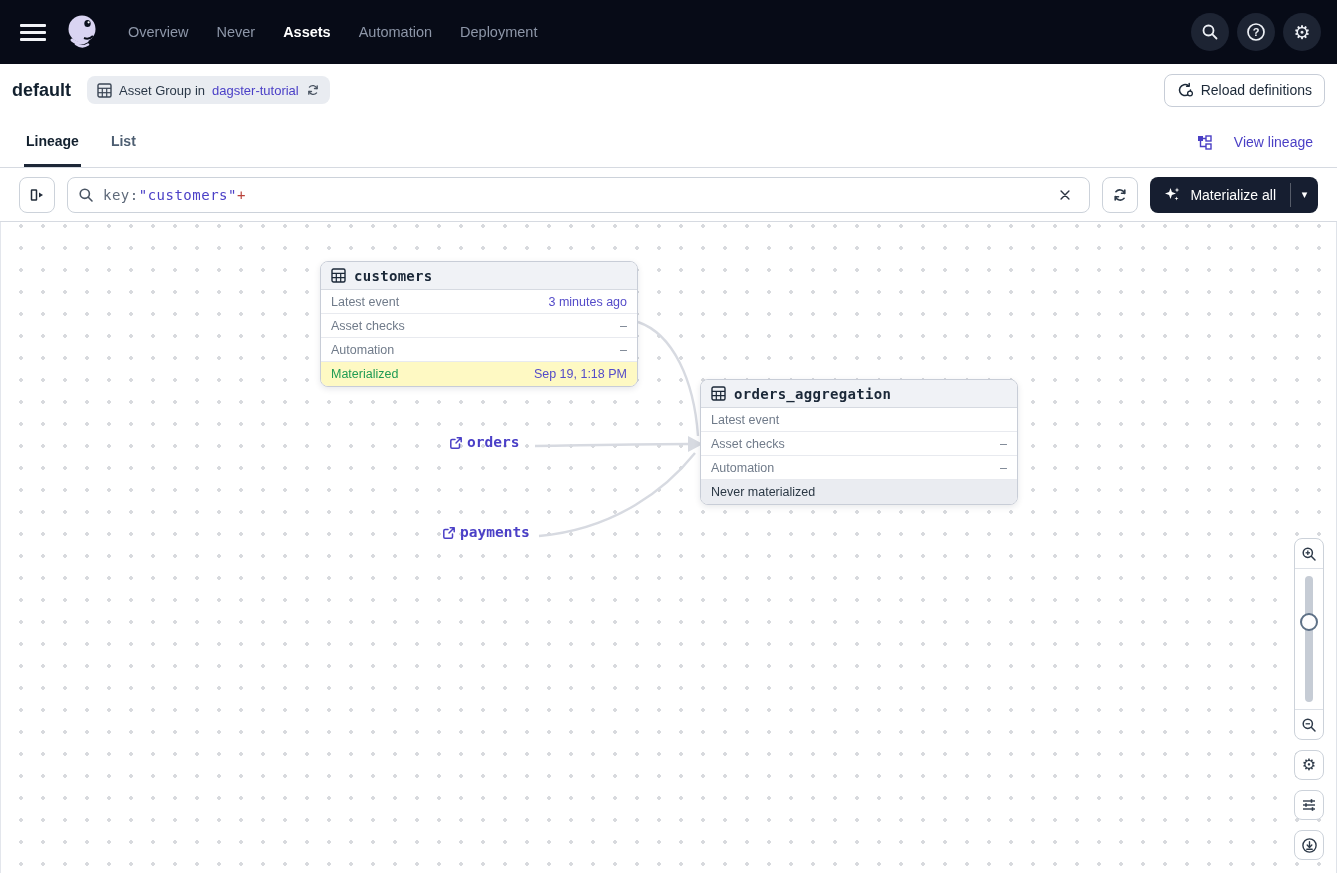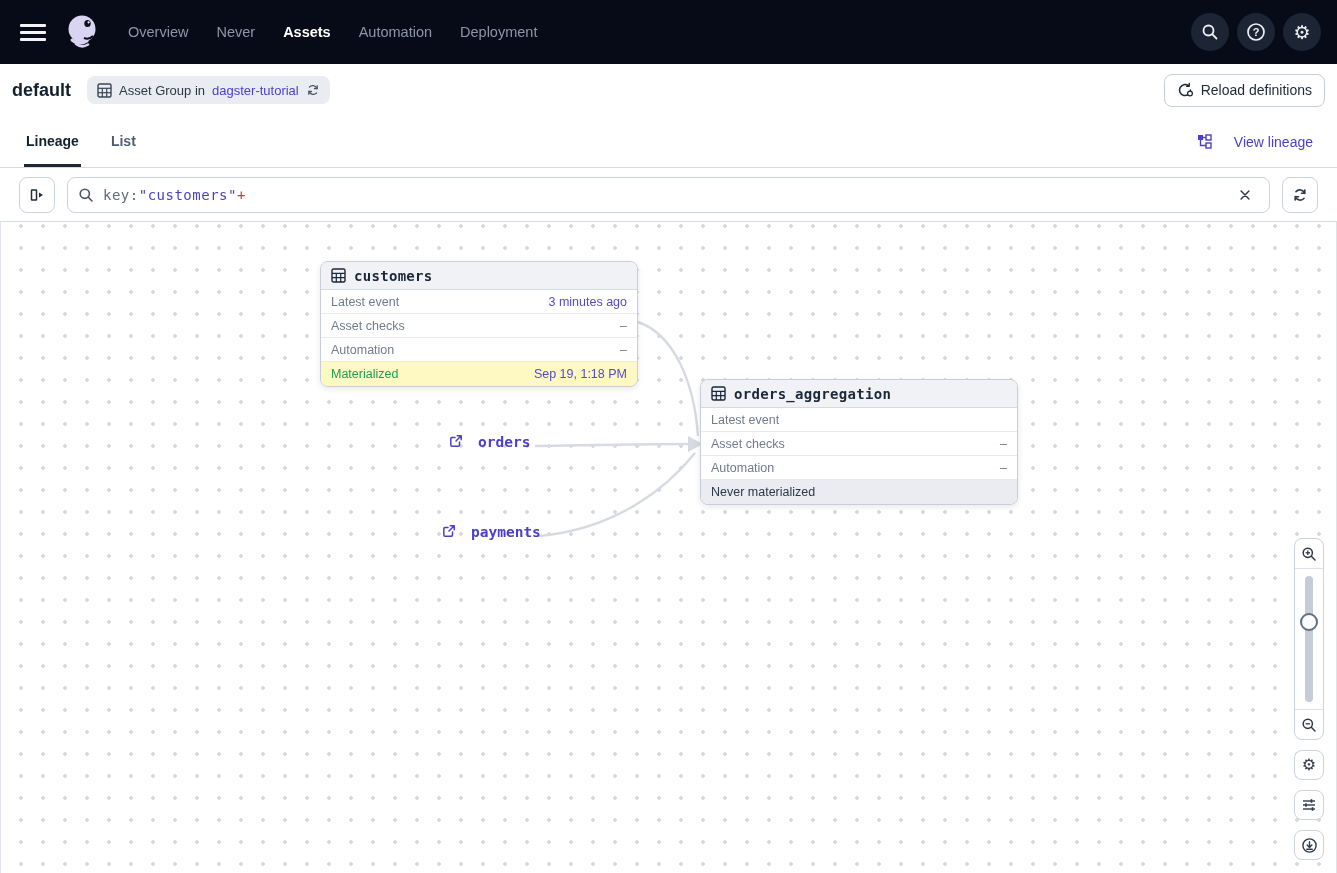--- a/index.html
+++ b/index.html
@@ -23,21 +23,21 @@
   .page-header { height:52px; display:flex; align-items:center; padding:0 12px; gap:16px; background:#fff; }
   .page-title { font-size:18px; font-weight:700; color:#12202e; }
   .group-badge { display:inline-flex; align-items:center; gap:7px; height:28px; background:#e9ecf1; border-radius:8px; padding:0 10px; font-size:13px; color:#2b3848; }
   .badge-link { color:#4b40c7; cursor:pointer; }
   .reload-btn { margin-left:auto; display:flex; align-items:center; gap:8px; height:33px; padding:0 12px; border:1px solid #c7cdd7; border-radius:8px; background:#fff; font-size:14px; color:#1c2938; cursor:pointer; }
 
   
   .tabs-bar { height:52px; border-bottom:1px solid #d6dae1; display:flex; align-items:flex-end; padding:0 24px; }
   .tab { font-size:14px; font-weight:600; padding:0 2px 15px 2px; margin-right:28px; cursor:pointer; color:#4d5e71; border-bottom:3px solid transparent; }
   .tab.active { color:#12202e; border-bottom-color:#1d2737; }
-  .view-lineage { margin-left:auto; align-self:center; display:flex; align-items:center; gap:22px; color:#4a3fc5; font-size:14px; cursor:pointer; }
+  .view-lineage { margin-left:auto; align-self:center; display:flex; align-items:flex-end; gap:22px; color:#4a3fc5; font-size:14px; cursor:pointer; }
 
   
   .toolbar { height:54px; border-bottom:1px solid #d6dae1; display:flex; align-items:center; padding:0 19px; gap:12px; background:#fff; }
   .sq-btn { width:36px; height:36px; border:1px solid #ccd2da; border-radius:8px; background:#fff; display:flex; align-items:center; justify-content:center; cursor:pointer; flex:none; }
   .search-field { flex:1; height:36px; border:1px solid #ccd2da; border-radius:8px; display:flex; align-items:center; gap:9px; padding:0 10px; cursor:text; }
   .query-text { font-size:14px; letter-spacing:.5px; }
   .q-key { color:#5f6a7a; }
   .q-val { color:#4b40c7; }
   .q-op { color:#b9423a; }
   .clear-btn { margin-left:auto; width:28px; height:28px; display:flex; align-items:center; justify-content:center; cursor:pointer; border-radius:6px; }
@@ -57,21 +57,21 @@
   .node-header { height:28px; background:#f0f2f6; border-bottom:1px solid #d6dae1; display:flex; align-items:center; gap:8px; padding:0 10px; }
   .node-title { font-size:14px; font-weight:700; color:#1b2838; letter-spacing:.3px; }
   .node-row { height:24px; border-bottom:1px solid #e8eaef; display:flex; align-items:center; justify-content:space-between; padding:0 10px; font-size:12.5px; color:#707b8a; }
   .node-row:last-child { border-bottom:none; }
   .val-link { color:#544bc9; cursor:pointer; }
   .val-dash { color:#707b8a; }
   .row-materialized { background:#fef9c3; }
   .row-materialized .row-label { color:#1f9b54; }
   .row-never { background:#eaecf1; color:#2b3845; justify-content:flex-start; }
 
-  .ext-asset { position:absolute; display:flex; align-items:flex-start; gap:15px; color:#4b40c7; font-size:14.5px; font-weight:600; cursor:pointer; }
+  .ext-asset { position:absolute; display:flex; align-items:flex-end; gap:4px; color:#4b40c7; font-size:14.5px; font-weight:600; cursor:pointer; }
 
   
   .zoom-group { position:absolute; left:1293px; top:316px; width:30px; height:202px; background:#fff; border:1px solid #ccd2da; border-radius:8px; display:flex; flex-direction:column; }
   .zg-btn { height:30px; display:flex; align-items:center; justify-content:center; cursor:pointer; flex:none; }
   .zg-top { border-bottom:1px solid #dde1e7; }
   .zg-bottom { border-top:1px solid #dde1e7; }
   .zg-slider { flex:1; position:relative; display:flex; justify-content:center; padding:7px 0; }
   .zg-track { width:8px; height:100%; background:#c6ccd5; border-radius:4px; cursor:pointer; }
   .zg-handle { position:absolute; left:50%; transform:translateX(-50%); top:44px; width:18px; height:18px; border-radius:50%; background:#fdfdfe; border:2px solid #5d7086; cursor:grab; }
   .ctrl-btn { position:absolute; left:1293px; width:30px; height:30px; background:#fff; border:1px solid #ccd2da; border-radius:8px; display:flex; align-items:center; justify-content:center; cursor:pointer; }
@@ -183,20 +183,34 @@
     </div>
   </div>
   <div class="sq-btn">
     <svg width="16" height="16" viewBox="0 0 16 16">
         <path d="M3.5 9.5 a5 5 0 0 0 8.6 1.8" stroke="#2e3a49" stroke-width="1.6" fill="none" stroke-linecap="round"></path>
         <path d="M12.5 6.5 a5 5 0 0 0 -8.6 -1.8" stroke="#2e3a49" stroke-width="1.6" fill="none" stroke-linecap="round"></path>
         <path d="M12.8 3 v3.3 h-3.3" stroke="#2e3a49" stroke-width="1.6" fill="none" stroke-linecap="round" stroke-linejoin="round"></path>
         <path d="M3.2 13 v-3.3 h3.3" stroke="#2e3a49" stroke-width="1.6" fill="none" stroke-linecap="round" stroke-linejoin="round"></path>
       </svg>
   </div>
+  <div class="materialize">
+    <div class="materialize-main">
+      <svg width="17" height="17" viewBox="0 0 17 17">
+          <path d="M6.5 2 L7.9 6.1 L12 7.5 L7.9 8.9 L6.5 13 L5.1 8.9 L1 7.5 L5.1 6.1 Z" fill="#ffffff"></path>
+          <path d="M13 1.5 L13.6 3.4 L15.5 4 L13.6 4.6 L13 6.5 L12.4 4.6 L10.5 4 L12.4 3.4 Z" fill="#ffffff"></path>
+          <path d="M12.5 10.5 L13 12 L14.5 12.5 L13 13 L12.5 14.5 L12 13 L10.5 12.5 L12 12 Z" fill="#ffffff"></path>
+        </svg>
+      <span>Materialize all</span>
+    </div>
+    <div class="materialize-divider"></div>
+    <div class="materialize-caret">
+        <span>▾</span>
+      </div>
+  </div>
 </div>
 
 <div class="graph">
 
   <svg class="edges" width="1335" height="651">
     <path d="M637,100 C672,112 693,158 697,214" stroke="#d7dae1" stroke-width="2.4" fill="none"></path>
     <path d="M534,224 C600,223 650,222 688,222" stroke="#d7dae1" stroke-width="2.4" fill="none"></path>
     <path d="M538,314 C615,307 666,266 694,231" stroke="#d7dae1" stroke-width="2.4" fill="none"></path>
     <polygon points="687,214 702,222 687,230" fill="#d7dae1"></polygon>
   </svg>

